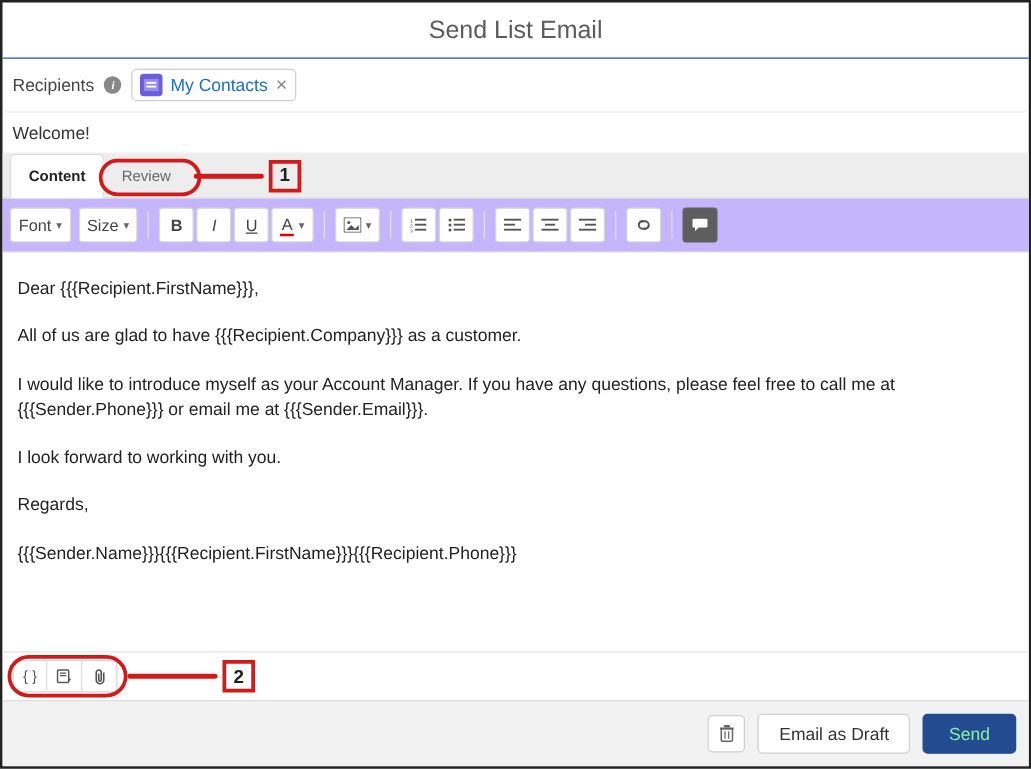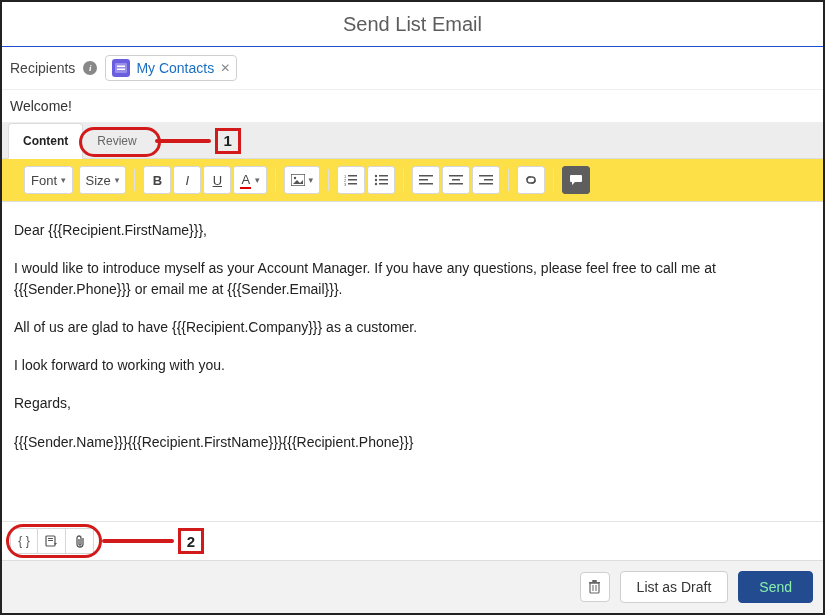--- a/index.html
+++ b/index.html
@@ -85,24 +85,24 @@
   .review-oval {
     position: absolute;
     border: 3px solid #d31a1a;
     border-radius: 16px;
     width: 82px; height: 30px;
     pointer-events: none;
   }
   .tabs-wrap { position: relative; display: flex; align-items: center; }
   .toolbar {
     display: flex; align-items: center;
-    padding: 7px 22px;
+    padding: 7px 6px;
     border-bottom: 1px solid #ddd;
     gap: 6px;
-    background: #fde047;
+    background: #c4b5fd;
   }
   .tb-group { display: flex; gap: 2px; }
   .tb-btn {
     border: 1px solid #d6d6d6;
     background: #fff;
     border-radius: 3px;
     min-width: 28px; height: 28px;
     display: inline-flex; align-items: center; justify-content: center;
     font-size: 13px; color: #444; cursor: pointer;
     padding: 0 6px;
@@ -295,22 +295,22 @@
   <div class="tb-sep"></div>
   <div class="tb-btn" style="background:#5e5e5e;border-color:#5e5e5e;">
     <svg width="14" height="12" viewBox="0 0 14 12">
         <path d="M2 1 h10 a1 1 0 0 1 1 1 v5 a1 1 0 0 1 -1 1 h-6 l-3 3 v-3 h-1 a1 1 0 0 1 -1-1 v-5 a1 1 0 0 1 1-1 Z" fill="#fff"></path>
       </svg>
   </div>
 </div>
 
 <div class="editor">
   <p>Dear {{{Recipient.FirstName}}},</p>
+  <p>All of us are glad to have {{{Recipient.Company}}} as a customer.</p>
   <p>I would like to introduce myself as your Account Manager.  If you have any questions, please feel free to call me at {{{Sender.Phone}}} or email me at {{{Sender.Email}}}.</p>
-  <p>All of us are glad to have {{{Recipient.Company}}} as a customer.</p>
   <p>I look forward to working with you.</p>
   <p>Regards,</p>
   <p>{{{Sender.Name}}}{{{Recipient.FirstName}}}{{{Recipient.Phone}}}</p>
 </div>
 
 <div class="bottom-toolbar">
   <div class="bt-btn">{ }</div>
   <div class="bt-btn">
     <svg width="13" height="12" viewBox="0 0 13 12">
         <rect x="1" y="1" width="9" height="10" rx="1" fill="none" stroke="#555" stroke-width="1.2"></rect>
@@ -332,15 +332,15 @@
 <div class="footer">
   <div class="icon-btn">
     <svg width="13" height="14" viewBox="0 0 13 14">
         <rect x="2" y="3" width="9" height="10" rx="1" fill="none" stroke="#666" stroke-width="1.2"></rect>
         <rect x="4.5" y="5" width="1" height="6" fill="#666"></rect>
         <rect x="7.5" y="5" width="1" height="6" fill="#666"></rect>
         <rect x="1" y="2" width="11" height="1.5" fill="#666"></rect>
         <rect x="4" y="0" width="5" height="2" rx="1" fill="#666"></rect>
       </svg>
   </div>
-  <button class="btn">List as Draft</button>
+  <button class="btn">Email as Draft</button>
   <button class="btn primary">Send</button>
 </div>
 
 </body></html>

